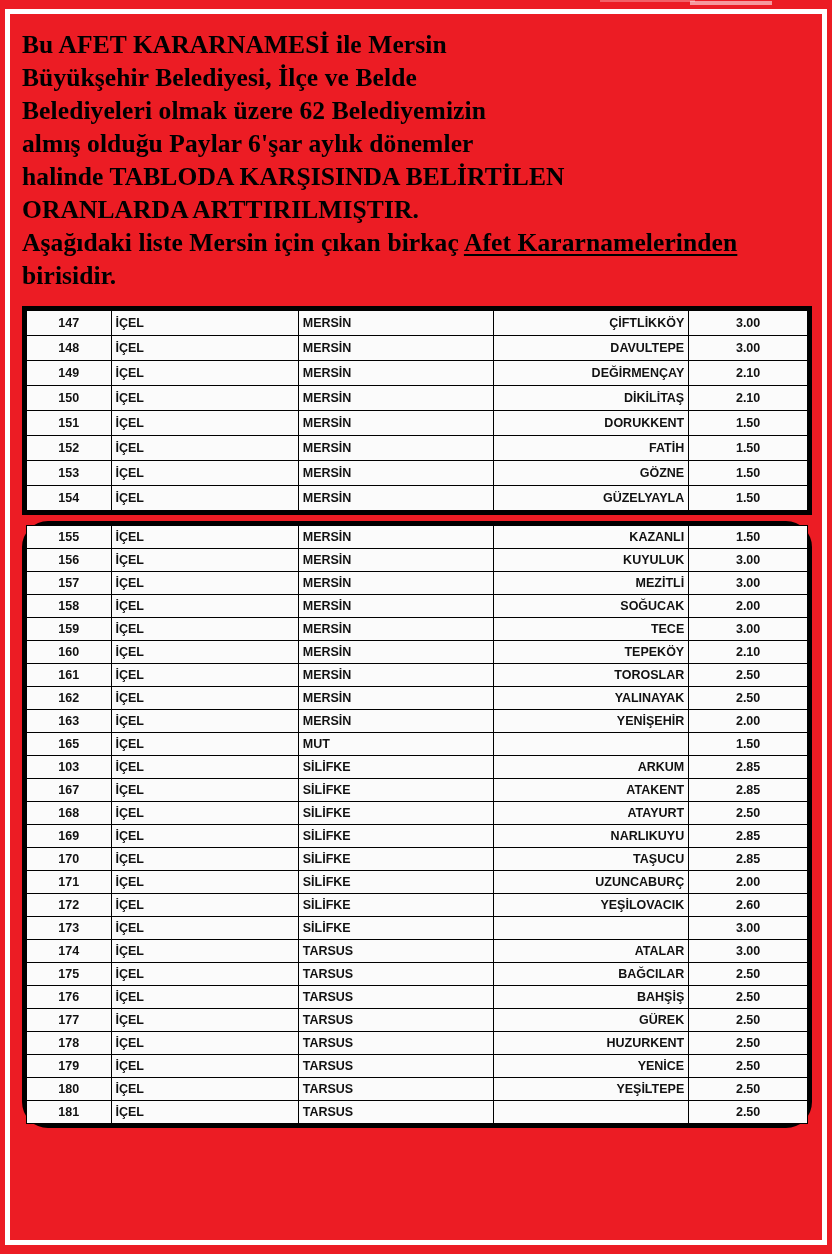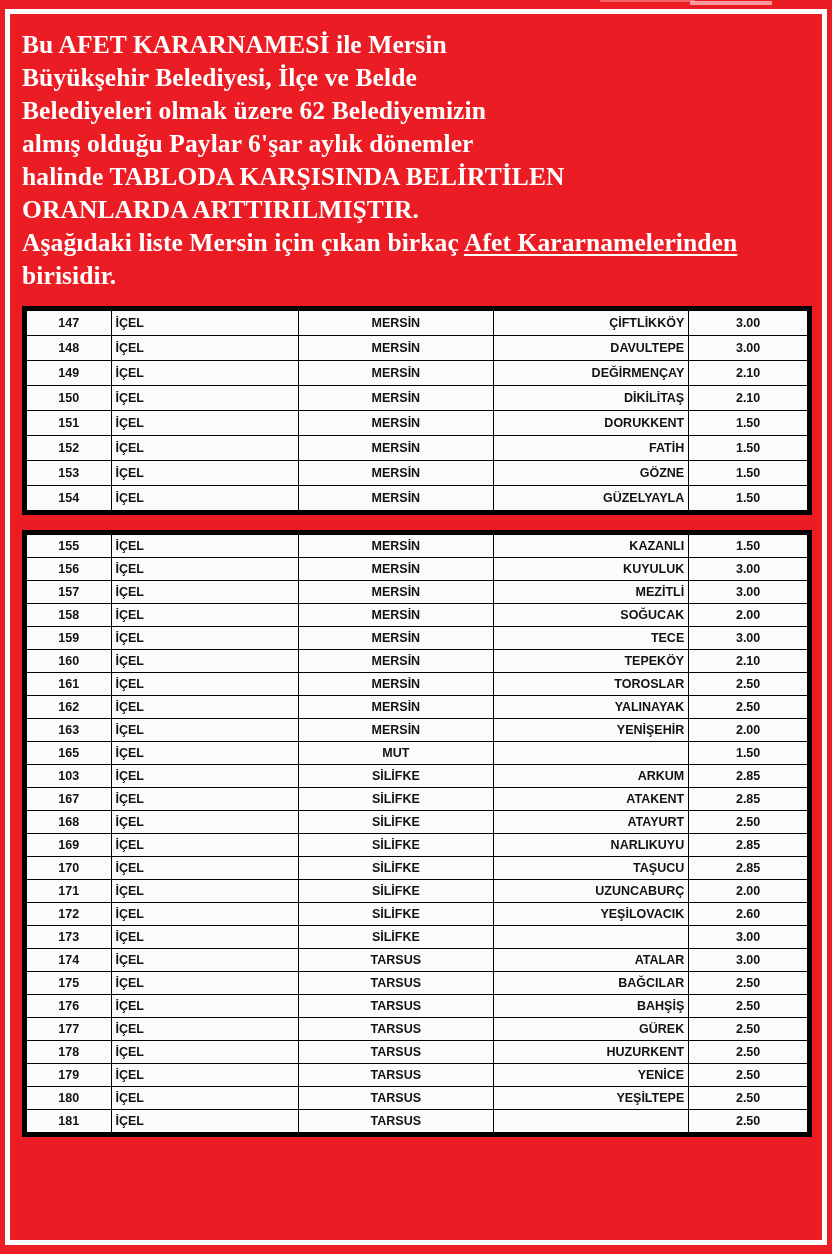--- a/index.html
+++ b/index.html
@@ -29,21 +29,21 @@
   .page-inner{
     position:absolute;left:10px;top:14px;right:10px;bottom:14px;
     background:#ec1c24;
     box-sizing:border-box;
     overflow:hidden;
   }
 
   
   .headline{
     padding:14px 0 6px 12px;
-    color:#ffffff;
+    color:#000000;
     font-family:"Liberation Serif", serif;
     font-weight:bold;
     font-size:25.5px;
     line-height:33px;
     letter-spacing:0.1px;
   }
   .headline p{margin:0;}
   .headline .u{ text-decoration:underline; text-underline-offset:3px; }
   .tbl{
     border-collapse:collapse;
@@ -59,35 +59,35 @@
     font-size:12.5px;
     color:#111;
     height:20px;
     padding:1px 4px;
     white-space:nowrap;
     overflow:hidden;
     vertical-align:middle;
   }
   .c-no   { width:84px;  text-align:center; }
   .c-il   { width:186px; text-align:left; padding-left:6px;}
-  .c-ilce { width:194px; text-align:center; padding-left:5px;}
+  .c-ilce { width:194px; text-align:left; padding-left:5px;}
   .c-belde{ width:194px; text-align:right; padding-left:5px;}
   .c-oran { width:118px; text-align:center; }
 
   
   .block-a .tbl td{ height:22px; }
   .block-b{ margin-top:0; }
 
   .blocks{ margin:8px 10px 0 12px; }
   .block{
     background:#000;
     padding:4px 4px 4px 4px;
     box-sizing:border-box;
   }
-  .block + .block{ margin-top:15px; }
+  .block + .block{ margin-top:6px;border-radius:26px; }
 </style>
 </head>
 <body>
 
 <div class="scan-artifact2"></div>
 <div class="scan-artifact"></div>
 
 <div class="page-frame"></div>
 
 <div class="page-inner">

